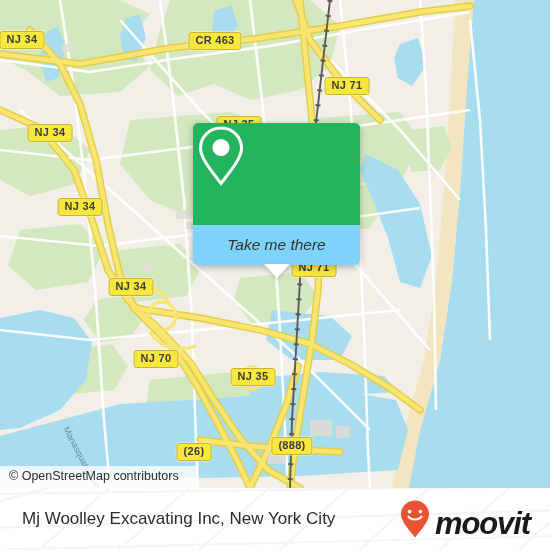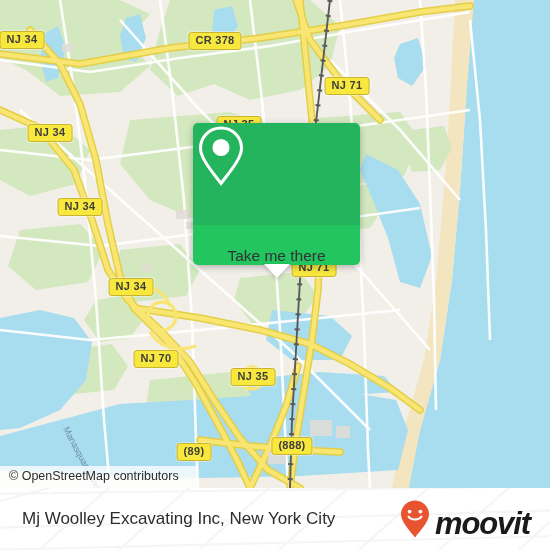--- a/index.html
+++ b/index.html
@@ -68,24 +68,25 @@
     z-index:20;
   }
   #callout-top {
     height:102px;
     background:#24B45E;
     border-radius:5px 5px 0 0;
     display:flex; align-items:center; justify-content:center;
   }
   #callout-bottom {
     height:40px;
-    background:#22c55e;
+    background:#7dd3fc;
     border-radius:0 0 5px 5px;
-    display:flex; align-items:flex-end; justify-content:center;
+    display:flex; align-items:center; justify-content:center;
     position:relative;
+    font-style:italic;
   }
   #callout-label {
     color:#333333;
     font-size:15.5px;
     font-family:"Liberation Sans", sans-serif;
   }
   #callout-tail {
     position:absolute;
     left:50%; bottom:-13px;
     margin-left:-13px;
@@ -243,30 +244,30 @@
           <rect x="336" y="426" width="14" height="12"></rect>
           <rect x="268" y="452" width="18" height="12"></rect>
           <rect x="62" y="44" width="12" height="8"></rect>
           <rect x="236" y="120" width="14" height="9"></rect>
         </g>
 
       </g>
     </svg>
 
     <div class="shield" style="left:22px;  top:40px;">NJ 34</div>
-    <div class="shield" style="left:215px; top:41px;">CR 378</div>
+    <div class="shield" style="left:215px; top:41px;">CR 463</div>
     <div class="shield" style="left:347px; top:86px;">NJ 71</div>
     <div class="shield" style="left:50px;  top:133px;">NJ 34</div>
     <div class="shield" style="left:80px;  top:207px;">NJ 34</div>
     <div class="shield" style="left:239px; top:125px;">NJ 35</div>
     <div class="shield" style="left:131px; top:287px;">NJ 34</div>
     <div class="shield" style="left:314px; top:268px;">NJ 71</div>
     <div class="shield" style="left:156px; top:359px;">NJ 70</div>
     <div class="shield" style="left:253px; top:377px;">NJ 35</div>
-    <div class="shield" style="left:194px; top:452px;">(89)</div>
+    <div class="shield" style="left:194px; top:452px;">(26)</div>
     <div class="shield" style="left:292px; top:446px;">(888)</div>
 
     <div class="river-label" style="left:70px; top:425px; transform:rotate(62deg);">Manasquan River</div>
 
     <div id="attribution">© OpenStreetMap contributors</div>
 
     <div id="callout">
       <div id="callout-top">
         <svg width="56" height="66" viewBox="0 0 56 66">
           <path d="M28,5 C39.5,5 48.5,14 48.5,25.2 C48.5,36.5 34,52 28,60.5 C22,52 7.5,36.5 7.5,25.2 C7.5,14 16.5,5 28,5 Z" fill="none" stroke="#FFFFFF" stroke-width="3"></path>

